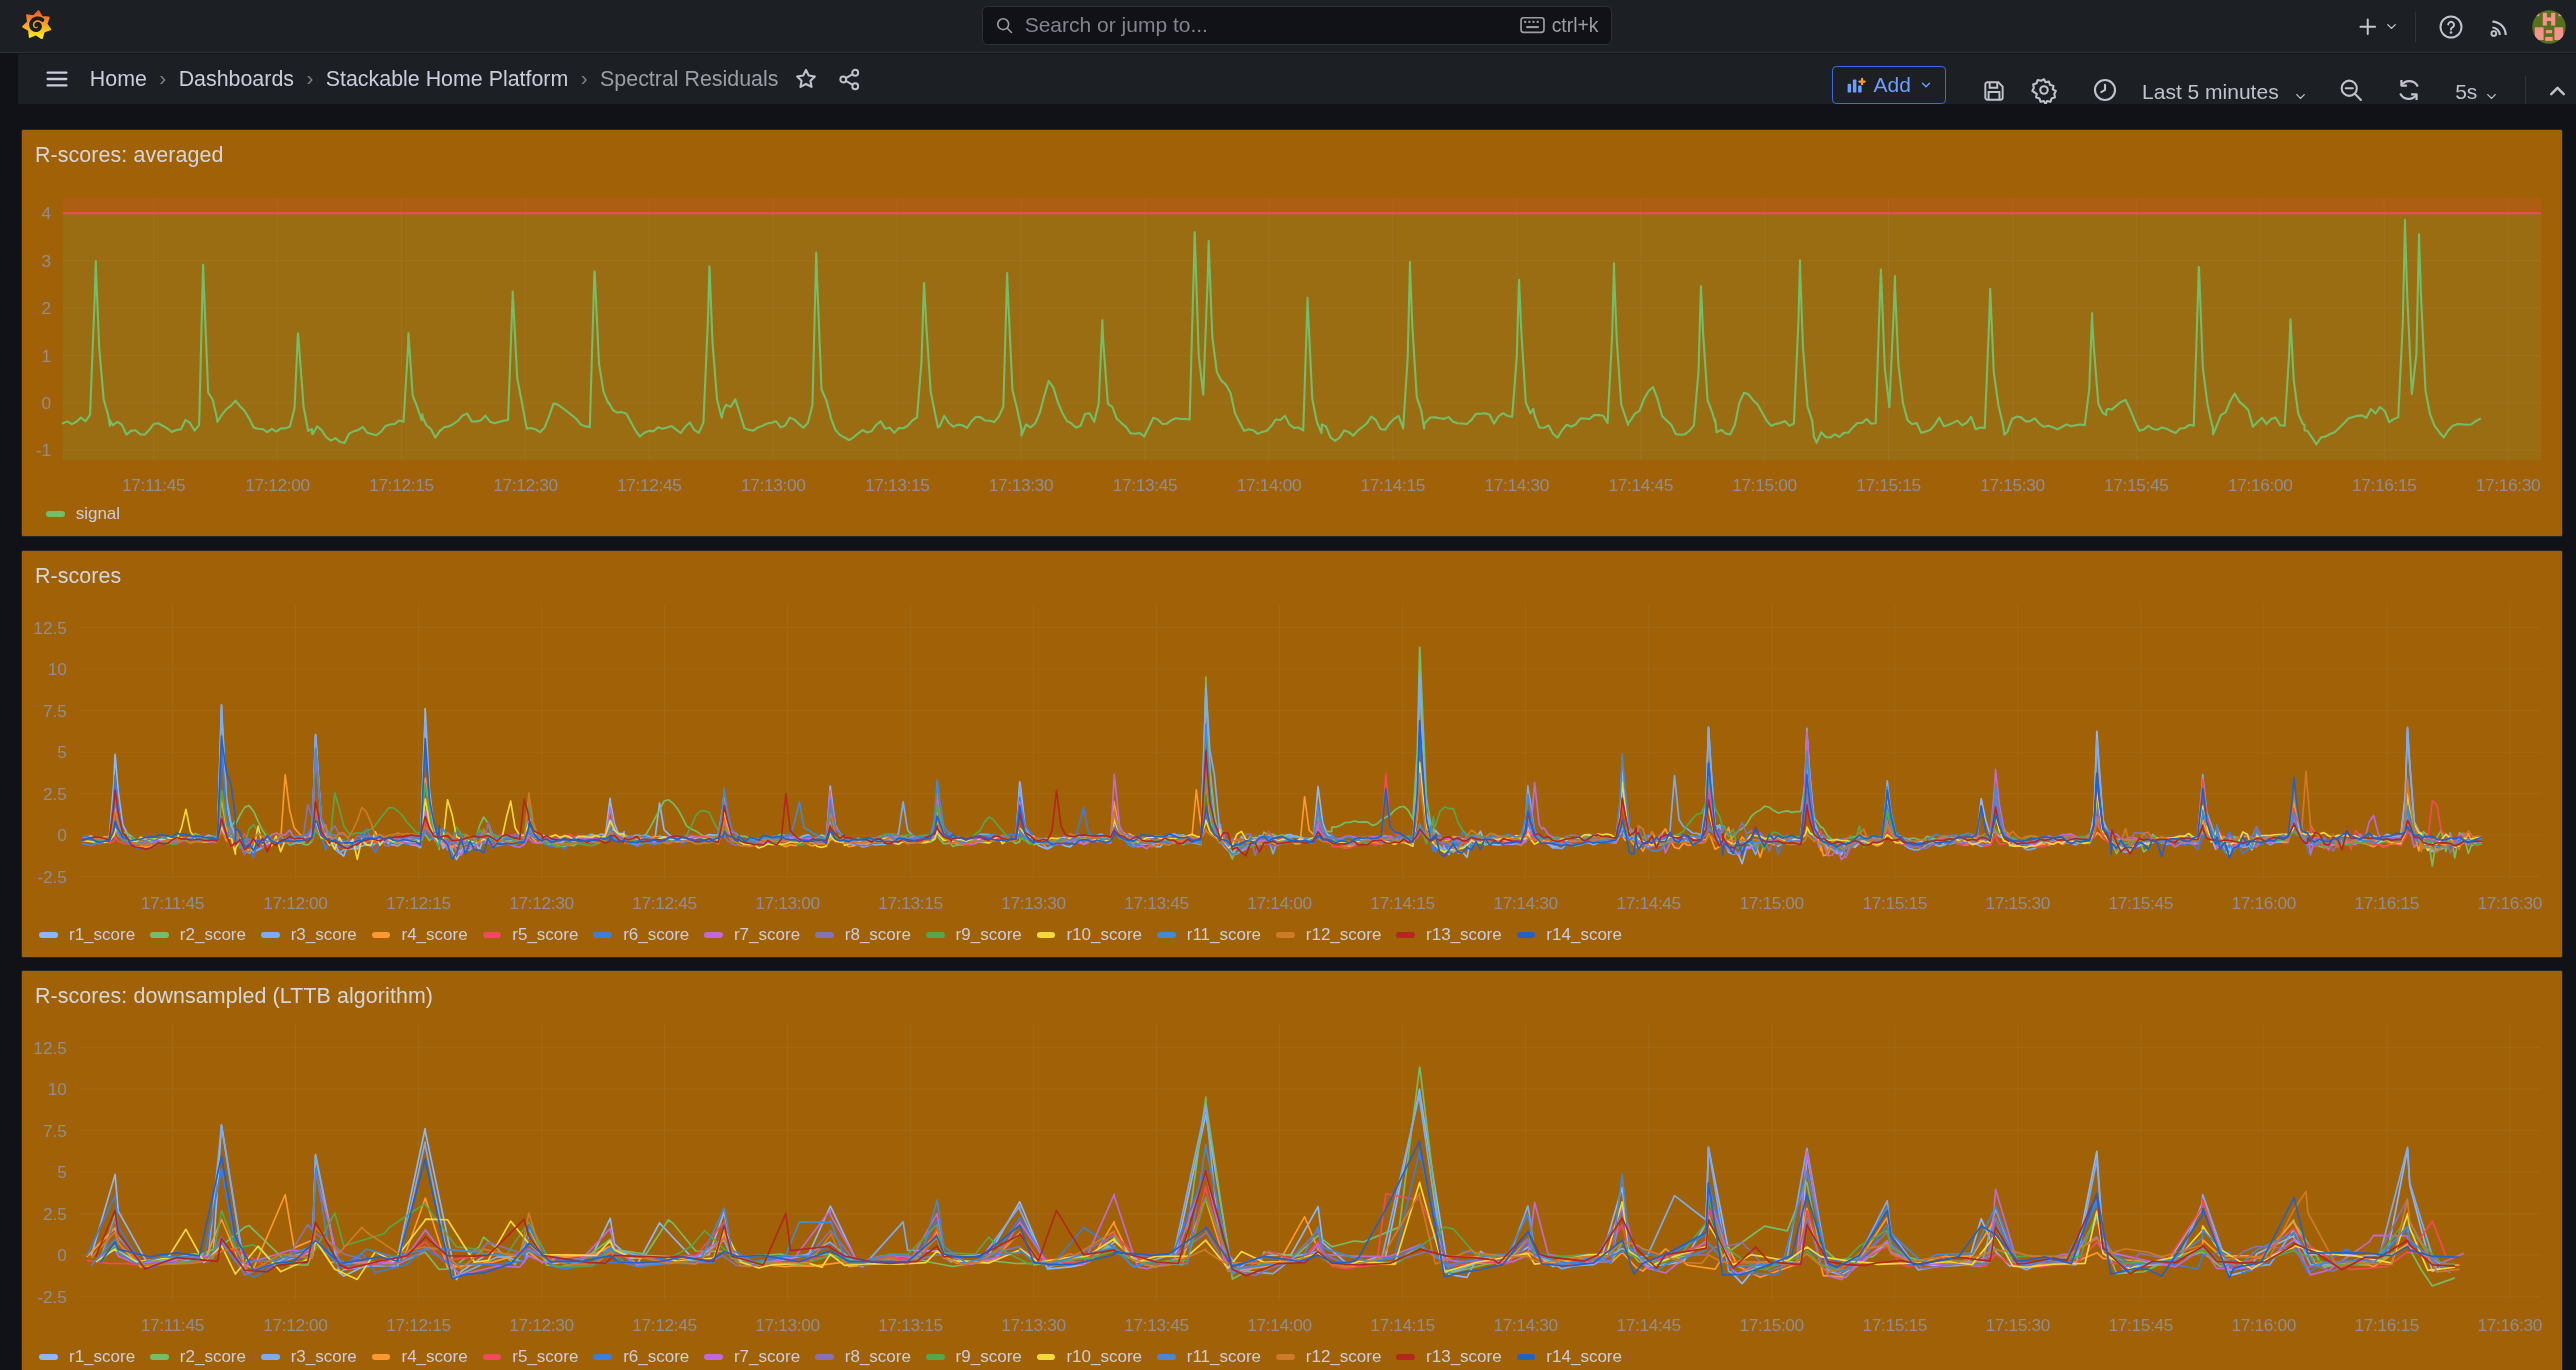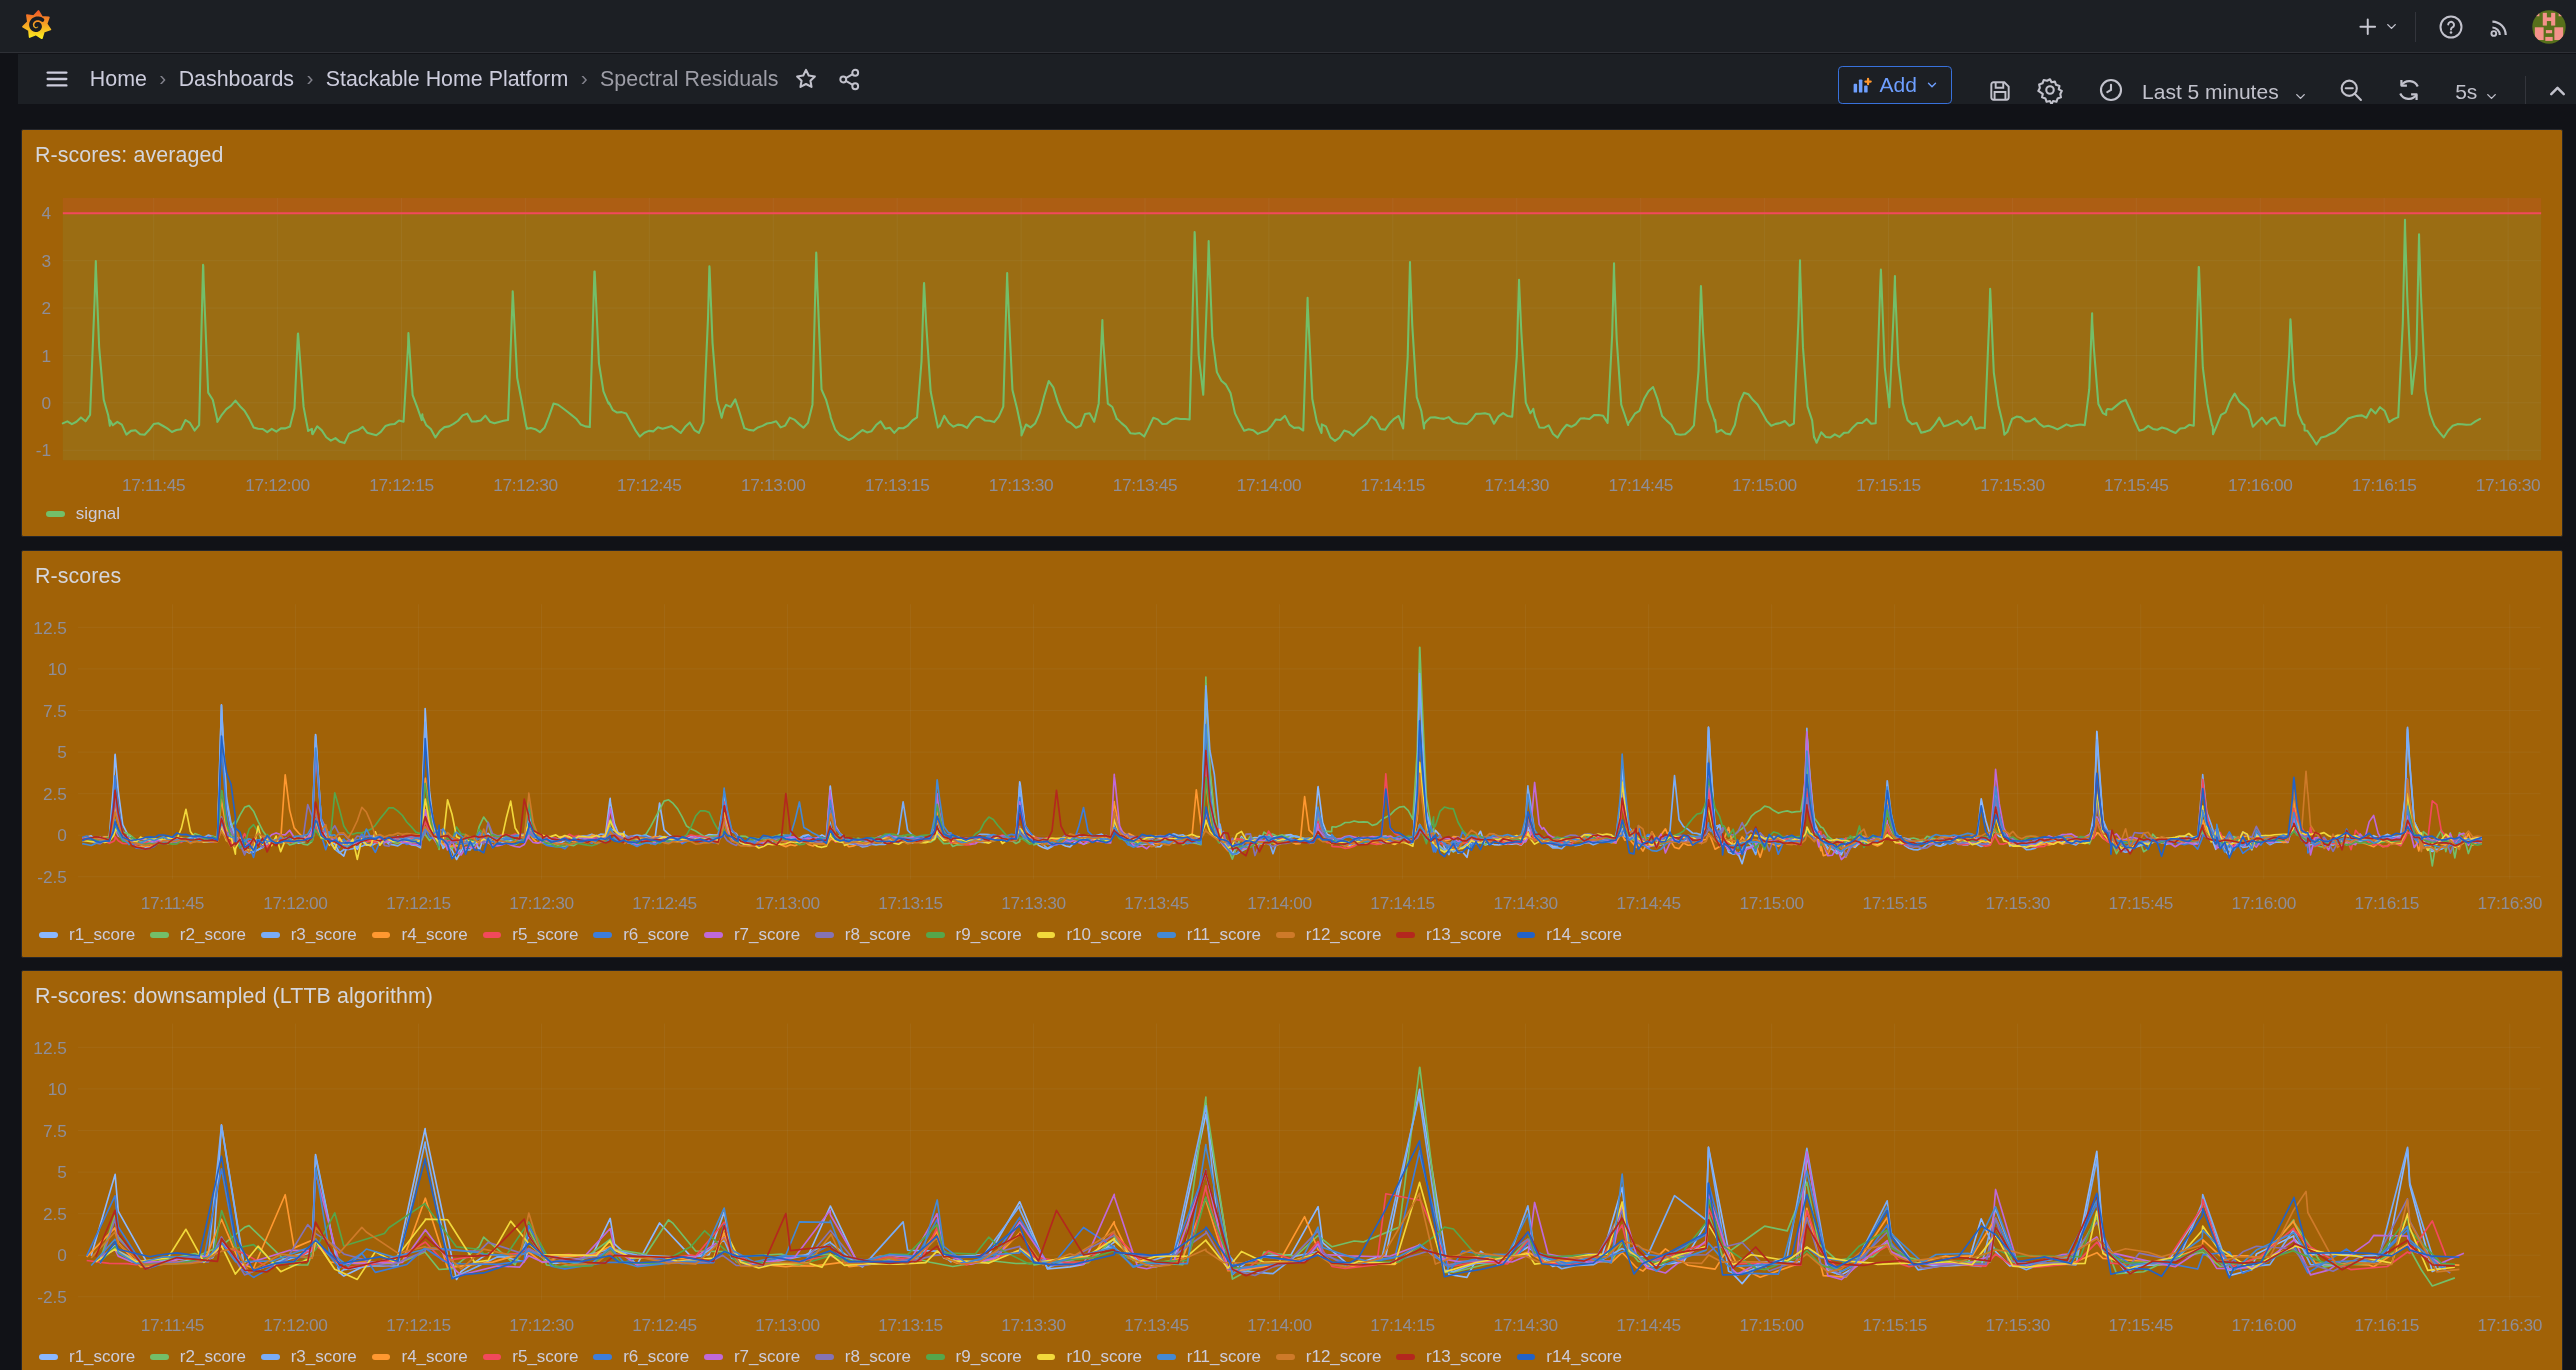--- a/index.html
+++ b/index.html
@@ -34,20 +34,40 @@
   <svg class="logo" viewBox="0 0 24 24" width="30" height="30">
     <defs>
         <linearGradient id="lg" x1="0" y1="1" x2="0" y2="0">
       <stop offset="0" stop-color="#FCEE1F"></stop>
           <stop offset="1" stop-color="#F05A28"></stop>
         </linearGradient>
       </defs>
     <path fill="url(#lg)" stroke="url(#lg)" stroke-width="1.5" stroke-linejoin="round" d="M13.12,0.86L15.96,5.52L21.41,5.93L19.54,11.06L22.62,15.57L17.44,17.31L15.83,22.53L11.24,19.56L6.16,21.56L5.61,16.12L0.89,13.39L4.80,9.58L3.98,4.18L9.40,4.86Z"></path>
     <path fill="none" stroke="#1a1d23" stroke-width="3" stroke-linecap="round" d="M11.49,12.31L11.44,12.21L11.40,12.08L11.40,11.94L11.43,11.79L11.49,11.64L11.58,11.50L11.70,11.37L11.86,11.25L12.04,11.16L12.25,11.09L12.48,11.06L12.72,11.07L12.97,11.12L13.23,11.21L13.47,11.35L13.71,11.53L13.92,11.75L14.10,12.02L14.24,12.32L14.35,12.65L14.40,13.01L14.40,13.39L14.34,13.77L14.22,14.15L14.04,14.53L13.80,14.88L13.51,15.21L13.15,15.50L12.75,15.74L12.31,15.93L11.83,16.05L11.32,16.11L10.80,16.09L10.27,15.99L9.74,15.81L9.24,15.56L8.77,15.23L8.34,14.82L7.96,14.35L7.64,13.81L7.41,13.23L7.25,12.60L7.18,11.94L7.21,11.27L7.33,10.59L7.55,9.92L7.87,9.28L8.29,8.69L8.79,8.14L9.38,7.66L10.04,7.27L10.77,6.96L11.54,6.76L12.34,6.66L13.17,6.68L14.00,6.82L14.81,7.08L15.59,7.45L16.33,7.94"></path>
   </svg>
+  <div class="search">
+    <svg width="21" height="21" viewBox="0 0 24 24" style="margin:0 9.7px 0 11px">
+        <circle cx="10.5" cy="10.5" r="6.2" fill="none" stroke="#9d9da6" stroke-width="1.8"></circle>
+        <line x1="15.2" y1="15.2" x2="20" y2="20" stroke="#9d9da6" stroke-width="1.8" stroke-linecap="round"></line>
+      </svg>
+    <span class="ph">Search or jump to...</span>
+    <span class="kbd">
+      <svg width="25" height="18" viewBox="0 0 24 16">
+          <rect x="1" y="1" width="22" height="14" rx="2.5" fill="none" stroke="#9d9da6" stroke-width="1.6"></rect>
+          <g fill="#9d9da6">
+            <rect x="4" y="4" width="2" height="2"></rect>
+            <rect x="8" y="4" width="2" height="2"></rect>
+            <rect x="12" y="4" width="2" height="2"></rect>
+            <rect x="16" y="4" width="2" height="2"></rect>
+            <rect x="6" y="9" width="12" height="2"></rect>
+          </g>
+        </svg>
+      <span style="margin-left:7px">ctrl+k</span>
+    </span>
+  </div>
   <div class="r1icons">
     <svg width="23.5" height="23.5" viewBox="0 0 24 24">
         <path d="M12 4.5v15M4.5 12h15" stroke="#c7c7d1" stroke-width="2" stroke-linecap="round"></path>
       </svg>
     <svg width="15" height="15" viewBox="0 0 24 24" style="margin-left:4.2px">
         <path d="M6 9l6 6 6-6" fill="none" stroke="#c7c7d1" stroke-width="2.2" stroke-linecap="round" stroke-linejoin="round"></path>
       </svg>
     <div class="vdiv"></div>
     <svg width="28" height="28" viewBox="0 0 24 24">
         <circle cx="12" cy="12" r="9" fill="none" stroke="#c2c2cc" stroke-width="1.7"></circle>
@@ -136,21 +156,21 @@
     <svg width="28" height="28" viewBox="0 0 24 24" style="margin-left:23px">
         <g fill="none" stroke="#c2c2cc" stroke-width="1.8">
           <circle cx="12" cy="12" r="3.2"></circle>
           <path d="M12 2.8l1.3 2.6 2.9-.6 1 2.8 2.9 1-.6 2.9 2.6 1.3-1.3 2.6.6 2.9-2.9 1-1 2.8-2.9-.6-1.3 2.7-1.3-2.7-2.9.6-1-2.8-2.9-1 .6-2.9L2 12.8l1.3-2.6-.6-2.9 2.9-1 1-2.8 2.9.6z" stroke-linejoin="round"></path>
         </g>
       </svg>
     <svg width="28" height="28" viewBox="0 0 24 24" style="margin-left:33px">
         <circle cx="12" cy="12" r="8.6" fill="none" stroke="#c2c2cc" stroke-width="1.8"></circle>
         <path d="M12 7.5V12l-3.2 1.8" fill="none" stroke="#c2c2cc" stroke-width="1.8" stroke-linecap="round"></path>
       </svg>
-    <span class="tlabel" style="margin-left:17px">Last 5 minutes</span>
+    <span class="tlabel" style="margin-left:23px">Last 5 minutes</span>
     <svg width="15" height="15" viewBox="0 0 24 24" style="margin-left:14.5px">
         <path d="M6 9l6 6 6-6" fill="none" stroke="#c2c2cc" stroke-width="2.2" stroke-linecap="round" stroke-linejoin="round"></path>
       </svg>
     <svg width="28" height="28" viewBox="0 0 24 24" style="margin-left:29px">
         <circle cx="10.5" cy="10.5" r="6.5" fill="none" stroke="#c2c2cc" stroke-width="1.8"></circle>
         <line x1="15.3" y1="15.3" x2="20.5" y2="20.5" stroke="#c2c2cc" stroke-width="1.8" stroke-linecap="round"></line>
         <line x1="7.5" y1="10.5" x2="13.5" y2="10.5" stroke="#c2c2cc" stroke-width="1.8" stroke-linecap="round"></line>
       </svg>
     <svg width="28" height="28" viewBox="0 0 24 24" style="margin-left:30px">
         <g fill="none" stroke="#c2c2cc" stroke-width="1.9">

